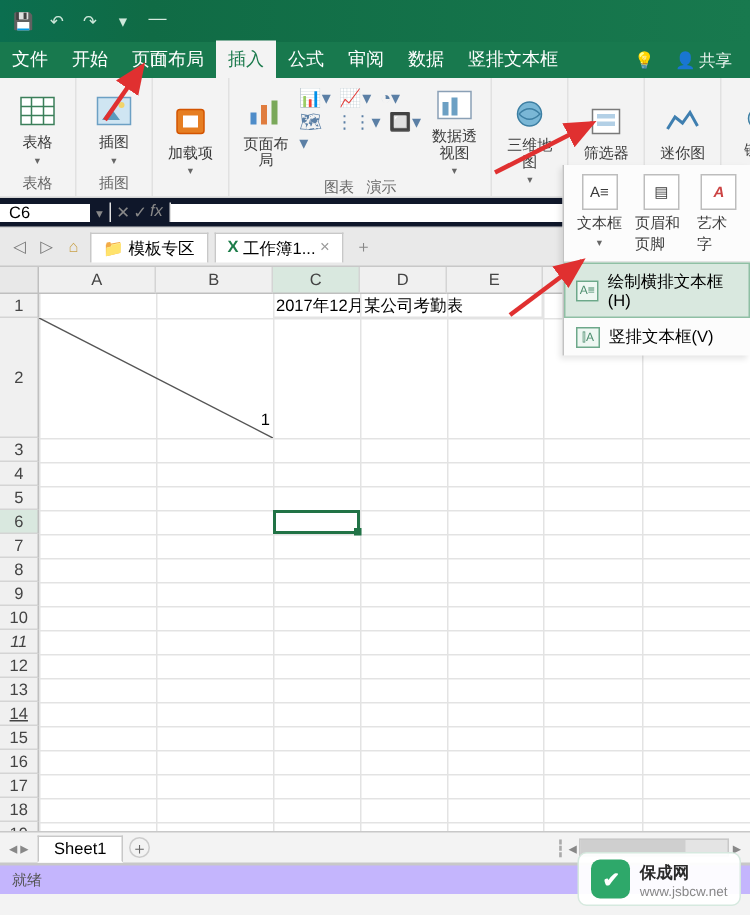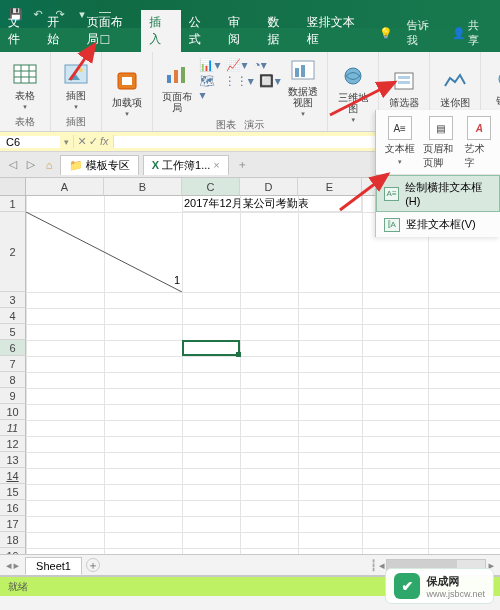--- a/index.html
+++ b/index.html
@@ -20,21 +20,21 @@
 
   .ribbon { height: 80px; background: #f3f3f3; border-bottom: 1px solid #d4d4d4; display: flex; position: relative; }
   .ribbon-group { display: flex; flex-direction: column; align-items: center; border-right: 1px solid #e1e1e1; padding: 4px 6px 2px; }
   .group-body { display: flex; gap: 4px; flex: 1; }
   .group-label { font-size: 10px; color: #666; margin-top: auto; }
   .ribbon-btn { display: flex; flex-direction: column; align-items: center; justify-content: center; gap: 2px; width: 38px; cursor: pointer; position: relative; }
   .ribbon-btn .icon-box { width: 28px; height: 28px; display: flex; align-items: center; justify-content: center; }
   .ribbon-btn .lbl { font-size: 10px; color: #3b3b3b; text-align: center; line-height: 1.1; }
   .dd-arrow { font-size: 7px; color: #666; }
 
-  .address-row { height: 20px; border-bottom: 1px solid #d4d4d4; display: flex; align-items: center; background: #fef9c3; }
+  .address-row { height: 20px; border-bottom: 1px solid #d4d4d4; display: flex; align-items: center; background: #0f172a; }
   .cell-ref-input { width: 60px; border: none; padding: 0 6px; font-size: 11px; outline: none; }
   .formula-btns { display: flex; gap: 2px; border-left: 1px solid #e0e0e0; border-right: 1px solid #e0e0e0; padding: 0 4px; color: #888; font-size: 11px; }
   .formula-bar-input { flex: 1; border: none; padding: 0 6px; font-size: 11px; outline: none; }
 
   .tab-strip { height: 26px; background: #e9e9e9; border-bottom: 1px solid #c8c8c8; display: flex; align-items: center; font-size: 11px; padding-left: 6px; gap: 4px; }
   .nav-arrow-btn { width: 14px; text-align: center; color: #777; }
   .workspace-tab { display: flex; align-items: center; gap: 3px; background: #fff; border: 1px solid #c8c8c8; border-bottom: none; padding: 2px 8px; }
 
   .sheet-area { position: relative; height: 376px; background: #fff; overflow: hidden; }
   .corner-cell { position: absolute; left: 0; top: 0; width: 26px; height: 18px; background: #e8e8e8; border-right: 1px solid #bfbfbf; border-bottom: 1px solid #bfbfbf; }
@@ -51,21 +51,21 @@
   .diag-line { position: absolute; z-index: 3; }
 
   .sheet-tabs { height: 22px; display: flex; align-items: center; font-size: 11px; background: #f3f3f3; border-top: 1px solid #c8c8c8; border-bottom: 1px solid #c8c8c8; padding-left: 6px; }
   .sheet-tab-nav { display: flex; gap: 2px; color: #888; padding-right: 6px; }
   .sheet-tab-active { background: #fff; border: 1px solid #c8c8c8; border-bottom: 1px solid #fff; padding: 2px 10px; position: relative; top: 1px; }
   .new-sheet-btn { margin-left: 4px; border: 1px solid #ccc; border-radius: 50%; width: 14px; height: 14px; display: flex; align-items: center; justify-content: center; color: #666; font-size: 11px; }
   .sheet-scroll { margin-left: auto; display: flex; align-items: center; gap: 2px; padding-right: 6px; }
   .h-scroll-track { width: 100px; height: 12px; background: #e4e4e4; border: 1px solid #c8c8c8; position: relative; }
   .h-scroll-thumb { position: absolute; left: 0; width: 70px; top: 0; bottom: 0; background: #cfcfcf; }
 
-  .statusbar { height: 20px; background: #bef264; display: flex; align-items: center; font-size: 10px; color: #555; padding: 0 8px; border-top: 1px solid #c8c8c8; }
+  .statusbar { height: 20px; background: #c4b5fd; display: flex; align-items: center; font-size: 10px; color: #555; padding: 0 8px; border-top: 1px solid #c8c8c8; }
 
   
   .text-dropdown { position: absolute; right: 0; top: 110px; width: 125px; background: #fcfcfc; border-left: 1px solid #c2c2c2; box-shadow: -2px 2px 4px rgba(0,0,0,0.1); font-size: 11px; z-index: 20; }
   .td-header { display: flex; padding: 6px 6px 4px; gap: 6px; border-bottom: 1px solid #e3e3e3; }
   .td-header-item { display: flex; flex-direction: column; align-items: center; gap: 2px; font-size: 10px; color: #3b3b3b; width: 36px; }
   .td-header-item .icon-box { width: 24px; height: 24px; border: 1px solid #bdbdbd; display: flex; align-items: center; justify-content: center; background: #fff; }
   .td-menu-item { display: flex; align-items: center; gap: 6px; padding: 5px 8px; }
   .td-menu-item.highlight { background: #d9e8df; border: 1px solid #8fbfa4; padding: 4px 7px; }
   .td-menu-item .mi-icon { width: 16px; height: 14px; border: 1px solid #6da88a; display: flex; align-items: center; justify-content: center; font-size: 8px; color: #4a8c6c; background: #eef7f2; }
 
@@ -99,21 +99,20 @@
   <div class="tab-item">文件</div>
   <div class="tab-item">开始</div>
   <div class="tab-item">页面布局</div>
   <div class="tab-item active">插入</div>
   <div class="tab-item">公式</div>
   <div class="tab-item">审阅</div>
   <div class="tab-item">数据</div>
   <div class="tab-item">竖排文本框</div>
   <div class="right-tab-btns">
     <span class="help-btn">💡</span>
-    <span class="tell-me">告诉我</span>
     <span class="share-btn">👤<span>共享</span></span>
   </div>
 </div>
 
 <div class="ribbon">
   <div class="ribbon-group">
     <div class="group-body">
       <div class="ribbon-btn">
         <div class="icon-box">
             <svg width="24" height="20">

